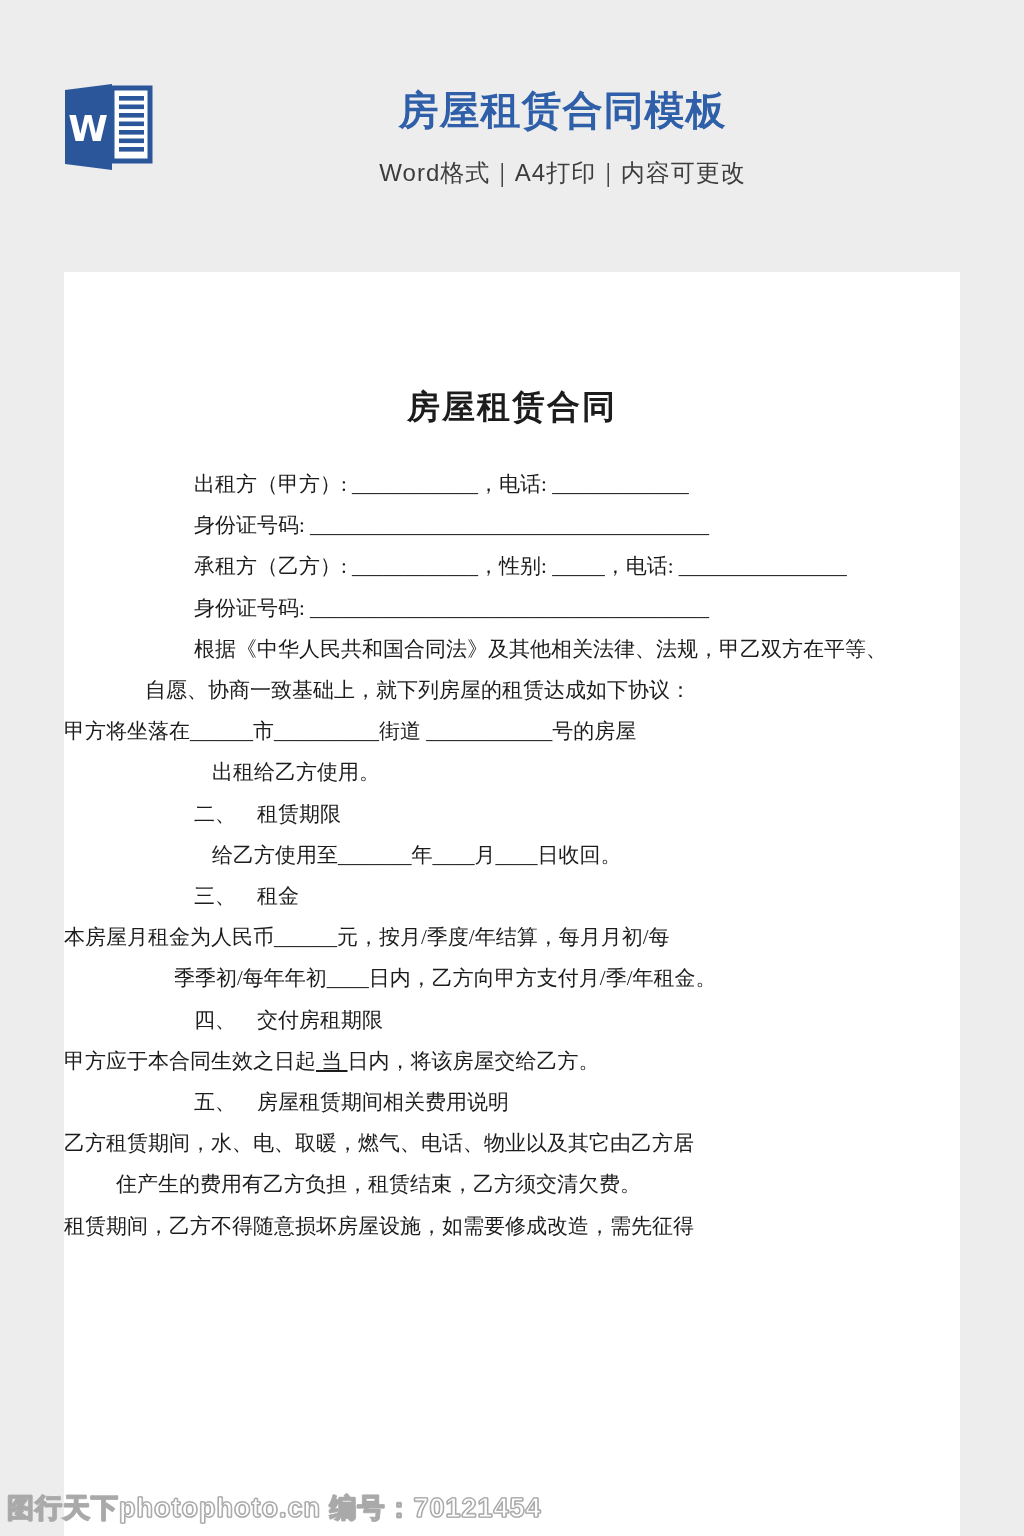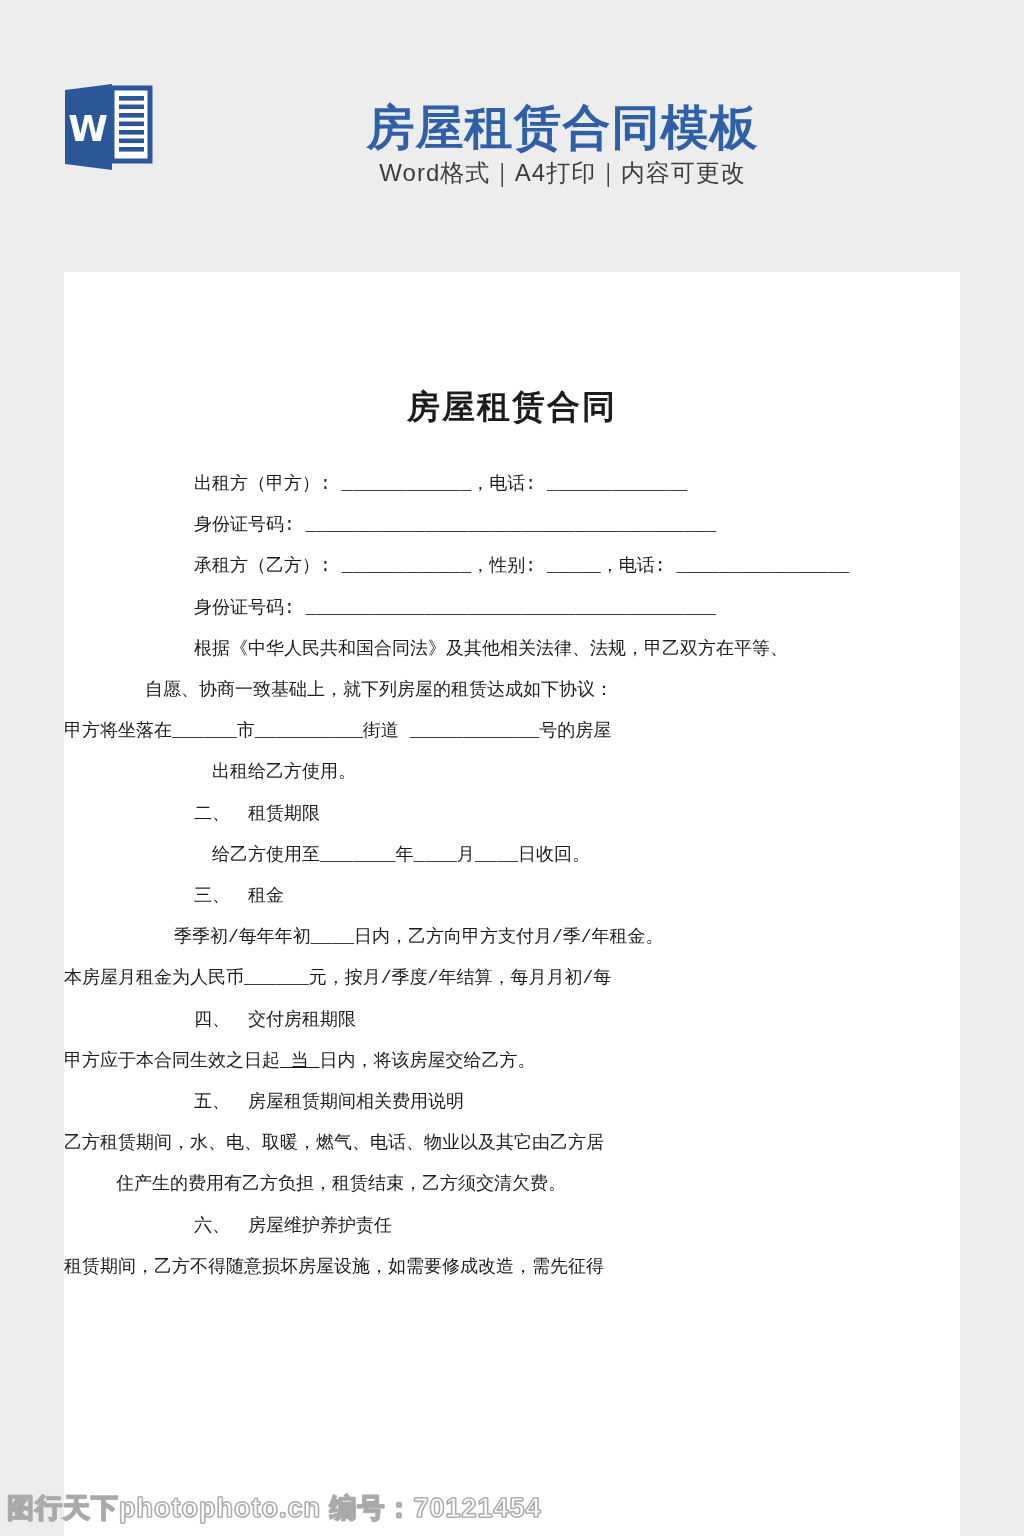--- a/index.html
+++ b/index.html
@@ -4,41 +4,41 @@
 <style>
   html,body{margin:0;padding:0;}
   body{
     width:1024px;height:1536px;position:relative;overflow:hidden;
     background:#ededed;
     font-family:"Liberation Sans","DejaVu Sans",sans-serif;
   }
   
   .hdr-icon{position:absolute;left:63px;top:83px;width:92px;height:88px;}
   .hdr-title{
-    position:absolute;left:210px;top:96px;width:705px;text-align:center;
-    font-size:48px;font-weight:bold;color:#2e5fa8;letter-spacing:1px;white-space:nowrap;
+    position:absolute;left:210px;top:83px;width:705px;text-align:center;
+    font-size:40px;font-weight:bold;color:#2e5fa8;letter-spacing:1px;white-space:nowrap;
   }
   .hdr-sub{
     position:absolute;left:210px;top:157px;width:705px;text-align:center;
     font-size:24px;color:#3d3d3d;letter-spacing:1px;white-space:nowrap;
   }
   
   .page{
     position:absolute;left:64px;top:272px;width:896px;height:1267px;
     background:#ffffff;
   }
   .doc-title{
     position:absolute;top:113px;left:0;width:100%;text-align:center;
     font-family:"Liberation Serif","DejaVu Serif",serif;
     font-size:33px;font-weight:bold;color:#1c1c1c;letter-spacing:2px;
   }
   .doc-body{
     position:absolute;top:192px;left:0;width:100%;
-    font-family:Liberation Mono, monospace;
-    font-size:18px;color:#1c1c1c;
+    font-family:Liberation Serif, serif;
+    font-size:21px;color:#1c1c1c;
   }
   .line{line-height:41.2px;white-space:pre;}
   .in-a{padding-left:130px;}  
   .in-b{padding-left:81px;}   
   .in-c{}  
   .in-d{padding-left:148px;}  
   .in-e{padding-left:110px;}  
   .in-f{padding-left:52px;}  
   .u{text-decoration:underline;white-space:pre;}
   
@@ -80,25 +80,24 @@
     <div class="line in-a">身份证号码: ______________________________________</div>
     <div class="line in-a">承租方（乙方）: ____________，性别: _____，电话: ________________</div>
     <div class="line in-a">身份证号码: ______________________________________</div>
     <div class="line in-a">根据《中华人民共和国合同法》及其他相关法律、法规，甲乙双方在平等、</div>
     <div class="line in-b">自愿、协商一致基础上，就下列房屋的租赁达成如下协议：</div>
     <div class="line in-c">甲方将坐落在______市__________街道 ____________号的房屋</div>
     <div class="line in-d">出租给乙方使用。</div>
     <div class="line in-a">二、　租赁期限</div>
     <div class="line in-d">给乙方使用至_______年____月____日收回。</div>
     <div class="line in-a">三、　租金</div>
+    <div class="line in-c">本房屋月租金为人民币______元，按月/季度/年结算，每月月初/每</div>
     <div class="line in-e">季季初/每年年初____日内，乙方向甲方支付月/季/年租金。</div>
-    <div class="line in-c">本房屋月租金为人民币______元，按月/季度/年结算，每月月初/每</div>
     <div class="line in-a">四、　交付房租期限</div>
     <div class="line in-c"><span>甲方应于本合同生效之日起</span><span class="u"> 当 </span><span>日内，将该房屋交给乙方。</span></div>
     <div class="line in-a">五、　房屋租赁期间相关费用说明</div>
     <div class="line in-c">乙方租赁期间，水、电、取暖，燃气、电话、物业以及其它由乙方居</div>
     <div class="line in-f">住产生的费用有乙方负担，租赁结束，乙方须交清欠费。</div>
-    <div class="line in-a">六、　房屋维护养护责任</div>
     <div class="line in-c">租赁期间，乙方不得随意损坏房屋设施，如需要修成改造，需先征得</div>
   </div>
 </div>
 
 <div class="watermark">图行天下photophoto.cn 编号：70121454</div>
 
 </body></html>

